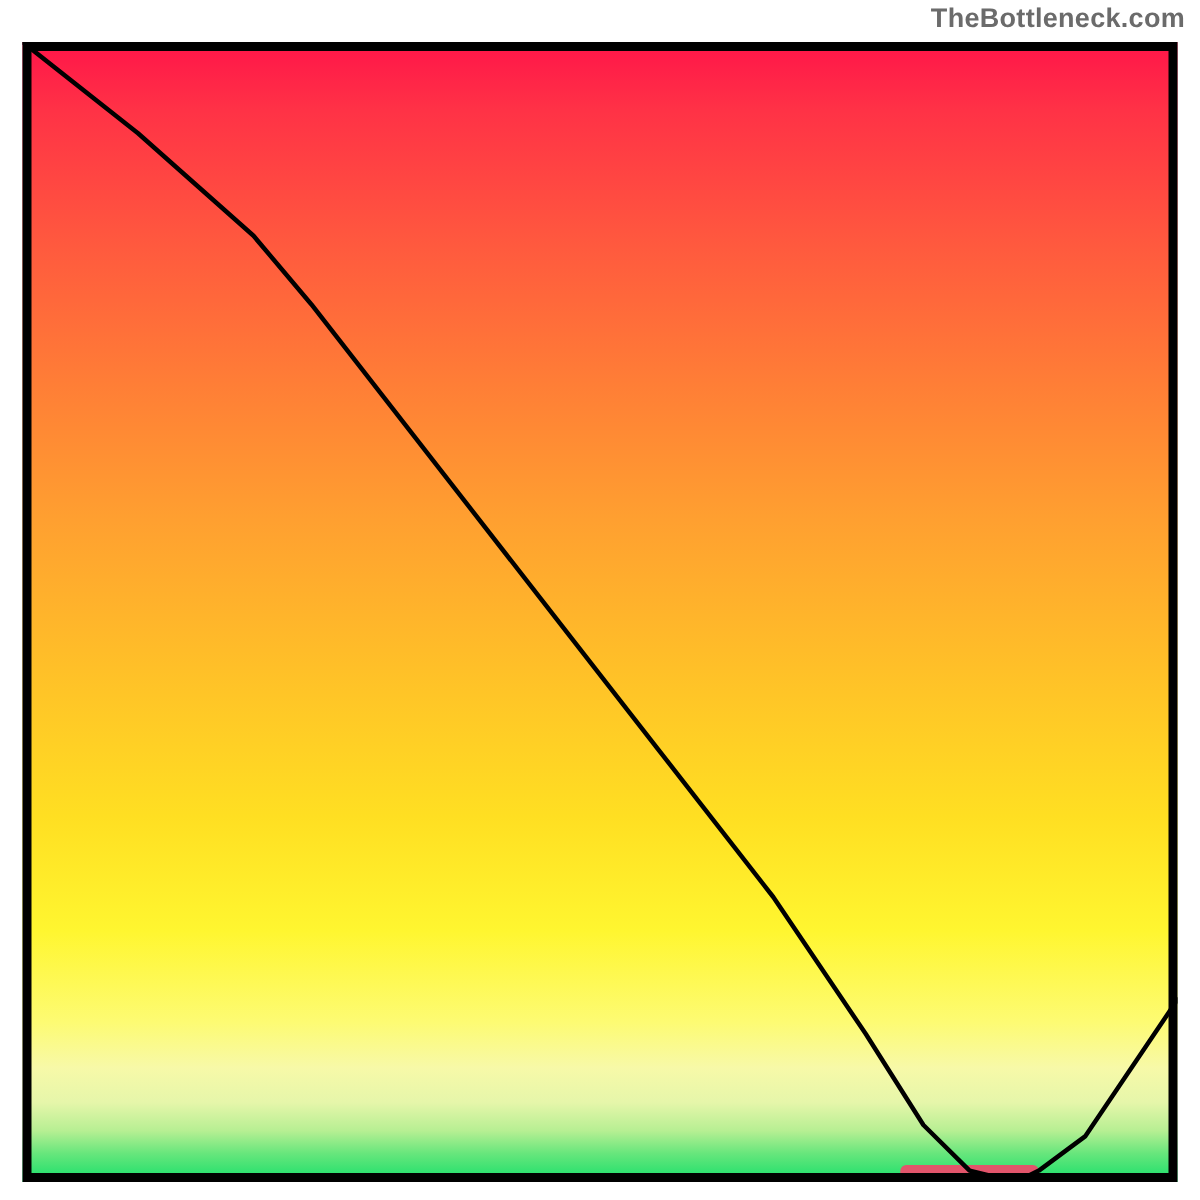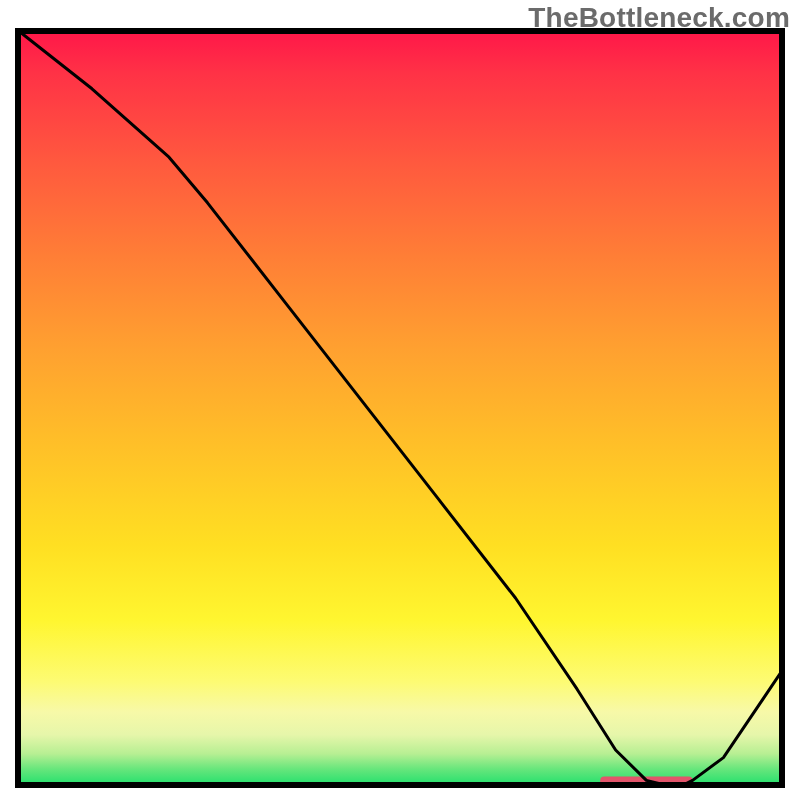--- a/index.html
+++ b/index.html
@@ -13,21 +13,21 @@
   .container {
     position: relative;
     width: 800px;
     height: 800px;
   }
   .watermark {
     position: absolute;
     top: 2px;
     right: 10px;
     font-family: Arial, Helvetica, sans-serif;
-    font-size: 28px;
+    font-size: 18px;
     font-weight: 600;
     color: #6b6b6b;
     letter-spacing: 0.2px;
   }
   .plot-area {
     position: absolute;
     left: 15px;
     top: 28px;
     width: 770px;
     height: 760px;

